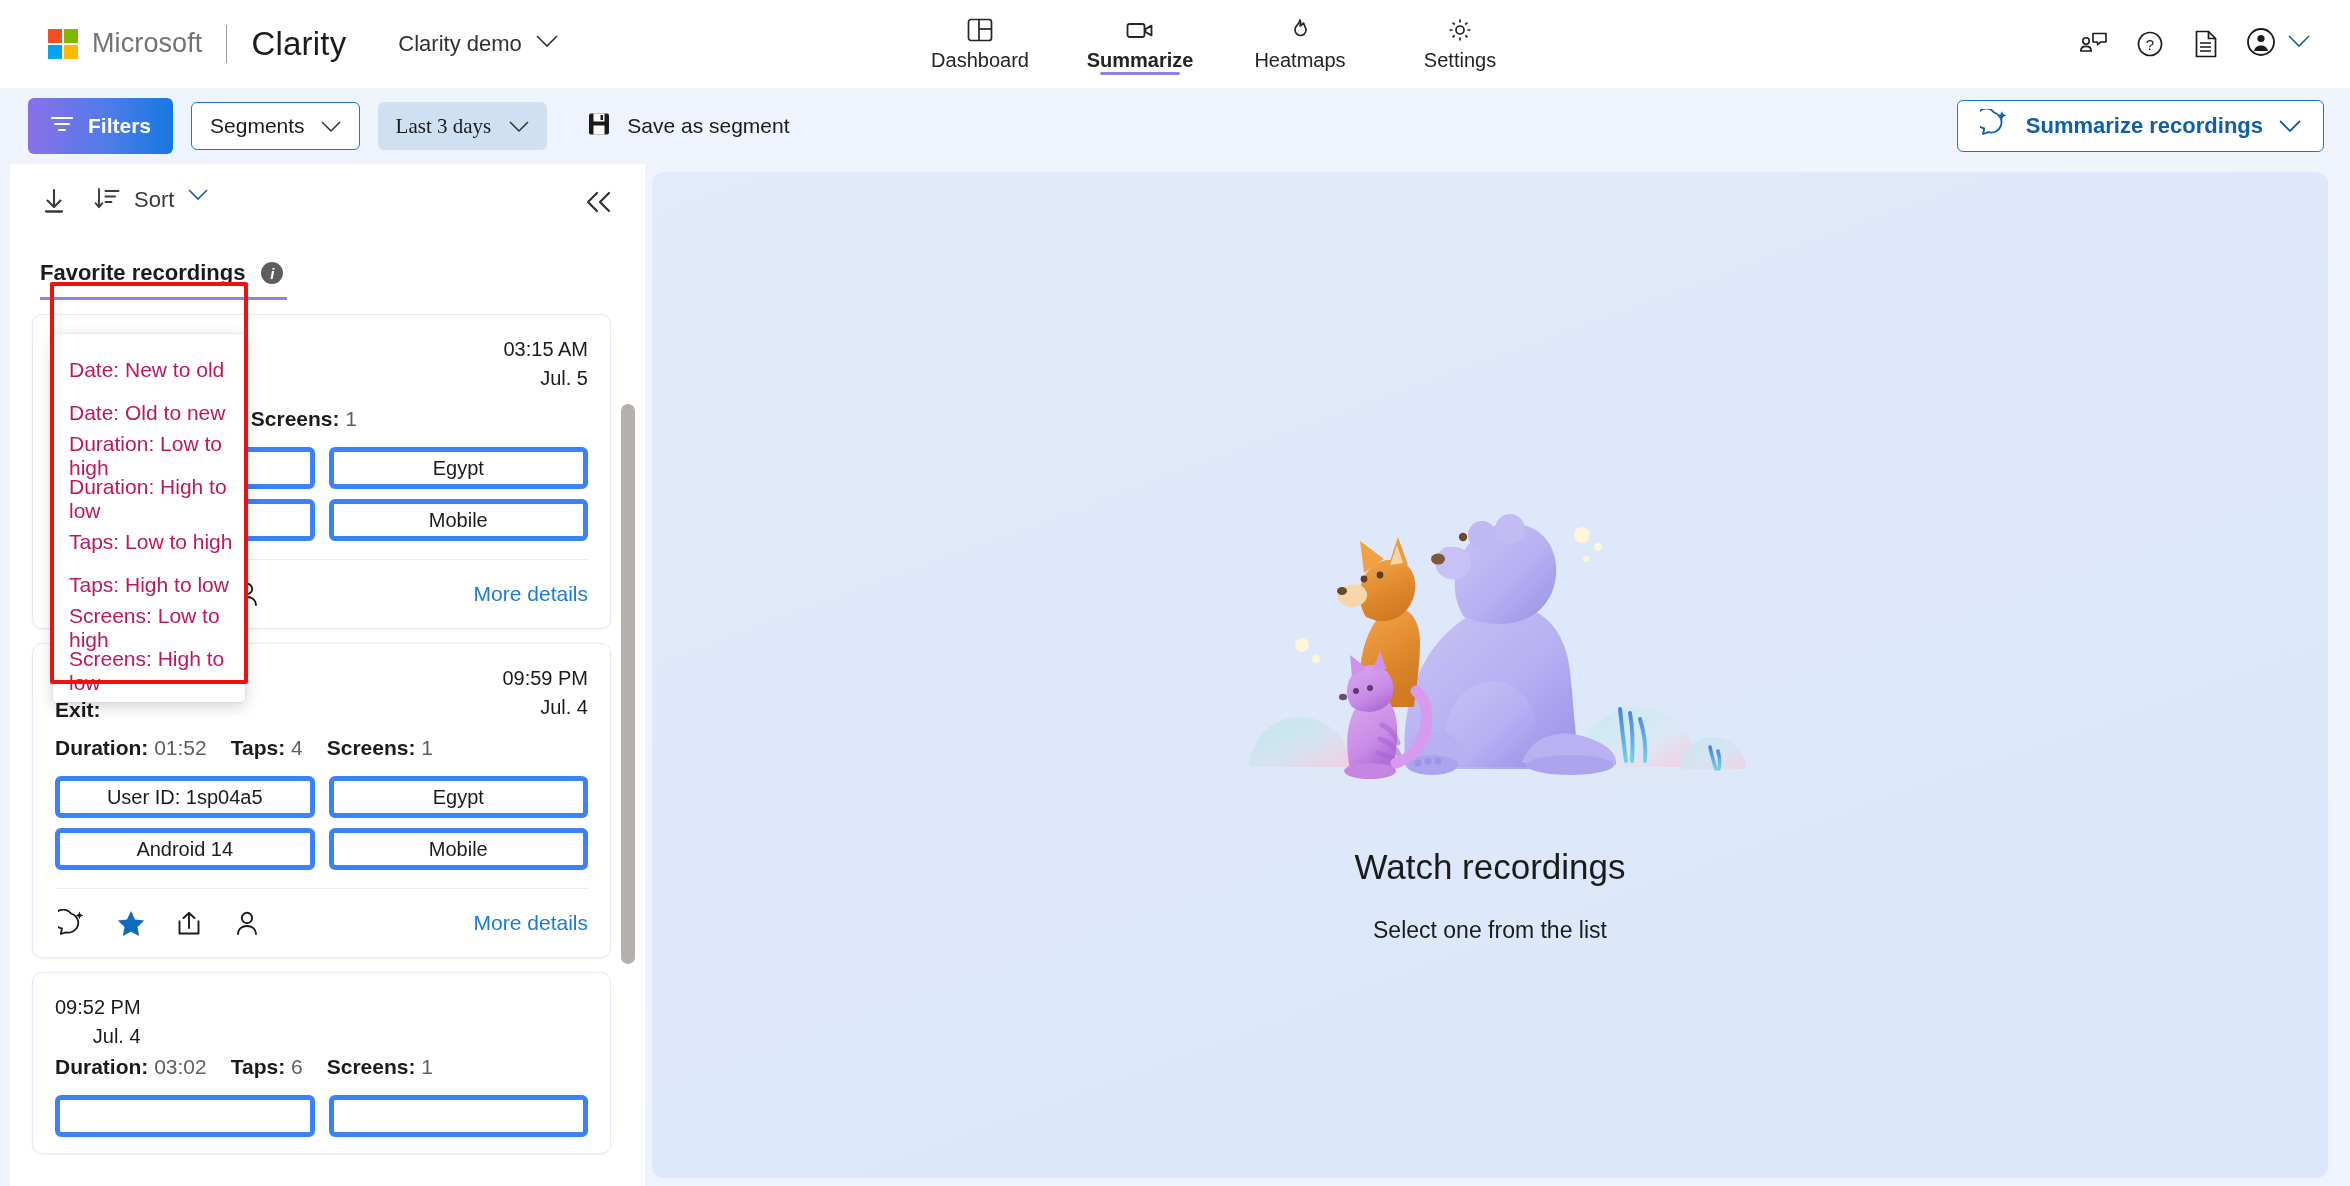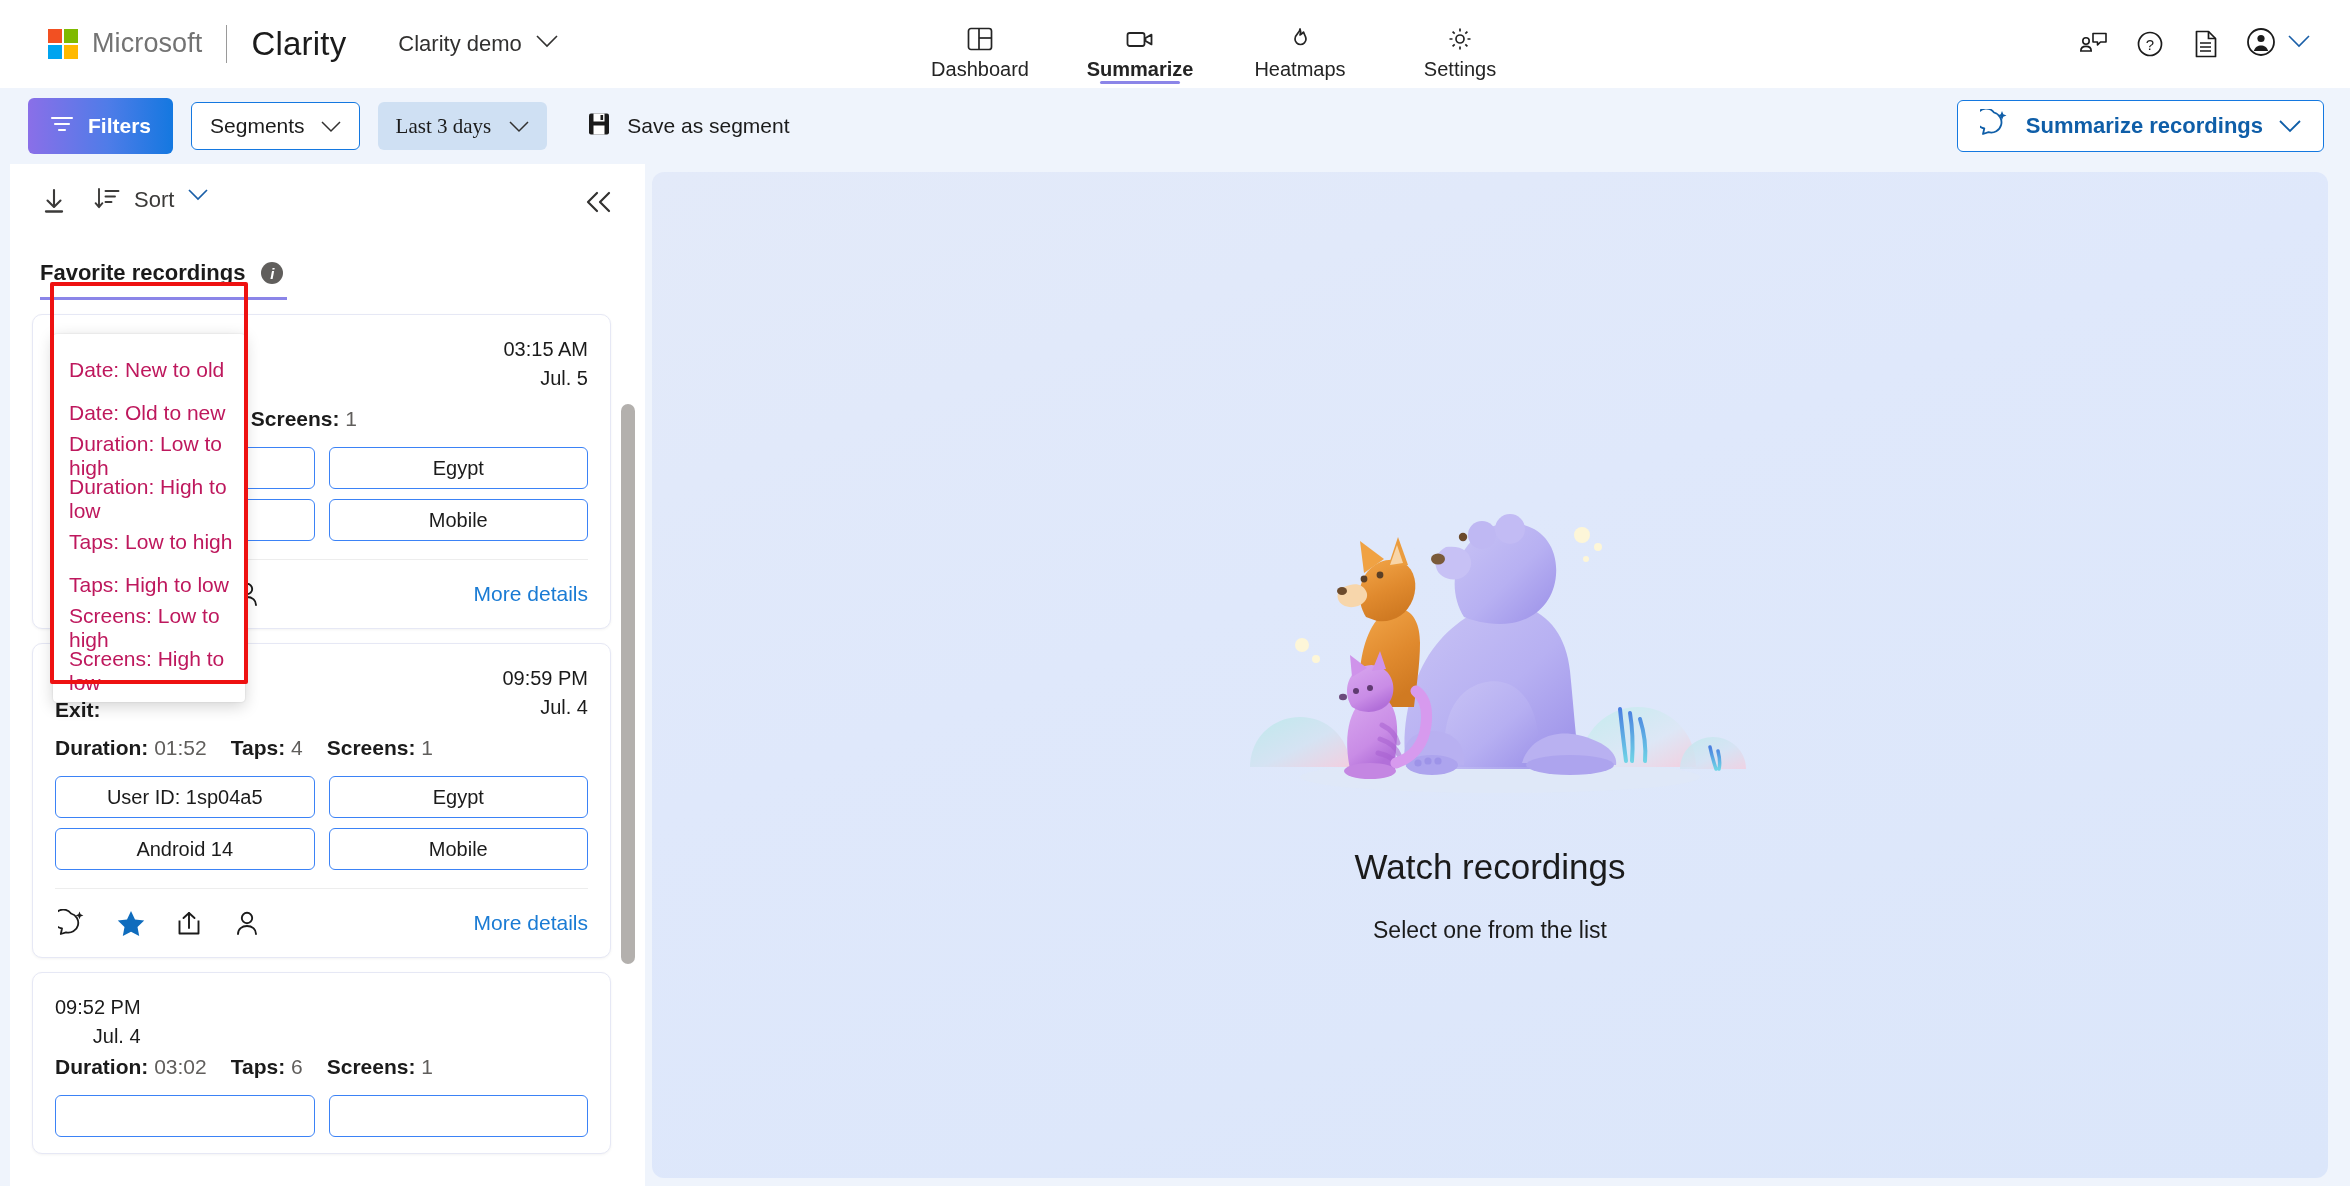--- a/index.html
+++ b/index.html
@@ -21,21 +21,21 @@
   .ms-logo-group { display: flex; align-items: center; margin-left: 48px; }
   .ms-squares { width: 30px; height: 30px; display: grid; grid-template-columns: 14px 14px; grid-template-rows: 14px 14px; gap: 2px; }
   .sq1 { background: #F25022; } .sq2 { background: #7FBA00; }
   .sq3 { background: #00A4EF; } .sq4 { background: #FFB900; }
   .ms-word { font-size: 27px; color: #737373; margin-left: 14px; letter-spacing: .1px; }
   .divider-vert { width: 1px; height: 38px; background: #9a9a9a; margin: 0 24px; }
   .clarity-word { font-size: 33px; color: #1b1b1b; letter-spacing: .2px; }
   .project-picker { display: flex; align-items: center; gap: 14px; margin-left: 52px; cursor: pointer; }
   .project-picker .txt { font-size: 22px; color: #323130; }
 
-  .nav-tabs { position: absolute; left: 900px; top: 0; height: 105px; display: flex; align-items: center; gap: 0; }
+  .nav-tabs { position: absolute; left: 900px; top: 0; height: 105px; display: flex; gap: 0; }
   .nav-tab {
     width: 160px; height: 88px;
     display: flex; flex-direction: column; align-items: center; justify-content: center;
     gap: 5px; cursor: pointer; position: relative;
   }
   .nav-tab .lbl { font-size: 20px; color: #242424; }
   .nav-tab.active .lbl { font-weight: bold; }
   .nav-tab.active::after {
     content: ""; position: absolute; bottom: 13px; left: 40px; right: 40px;
     height: 3px; background: #8b85e8; border-radius: 2px;
@@ -103,21 +103,21 @@
   .card-top { display: flex; justify-content: space-between; }
   .meta-line { font-size: 21px; color: #1b1b1b; margin-bottom: 10px; }
   .meta-line b { font-weight: bold; }
   .meta-line .val { color: #605e5c; }
   .stamp { text-align: right; font-size: 20px; color: #1b1b1b; line-height: 1.45; white-space: nowrap; }
   .stats { font-size: 21px; color: #1b1b1b; margin-top: 4px; display: flex; gap: 24px; }
   .stats b { font-weight: bold; }
   .stats .val { color: #605e5c; font-weight: normal; }
   .chips { display: grid; grid-template-columns: 1fr 1fr; gap: 10px 14px; margin-top: 16px; }
   .chip {
-    height: 42px; border: 1px solid #3b82f6; border-radius: 6px; background: #fff;
+    height: 42px; border: 5px solid #3b82f6; border-radius: 6px; background: #fff;
     display: flex; align-items: center; justify-content: center; font-size: 20px; color: #1b1b1b;
   }
   .card-foot { margin-top: 18px; border-top: 1px solid #ededed; padding-top: 16px; display: flex; align-items: center; justify-content: space-between; }
   .foot-icons { display: flex; align-items: center; gap: 22px; }
   .foot-ic { width: 36px; height: 36px; display: flex; align-items: center; justify-content: center; cursor: pointer; }
   .more-details { font-size: 21px; color: #1a7bd4; cursor: pointer; }
 
   .lscroll-track { position: absolute; right: 10px; top: 240px; width: 14px; height: 700px; }
   .lscroll-thumb { width: 14px; height: 560px; border-radius: 7px; background: #b3b0ad; cursor: pointer; }
 

